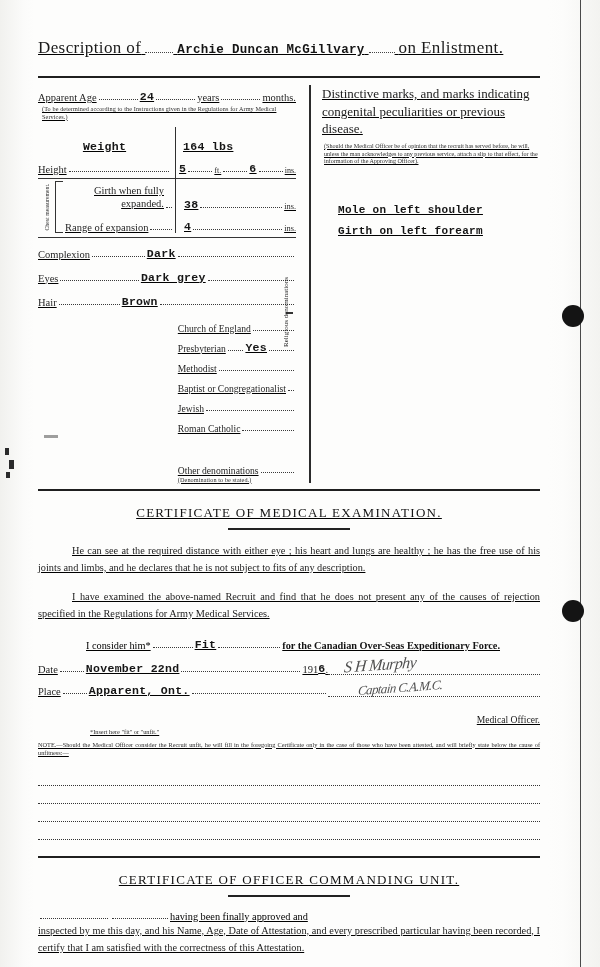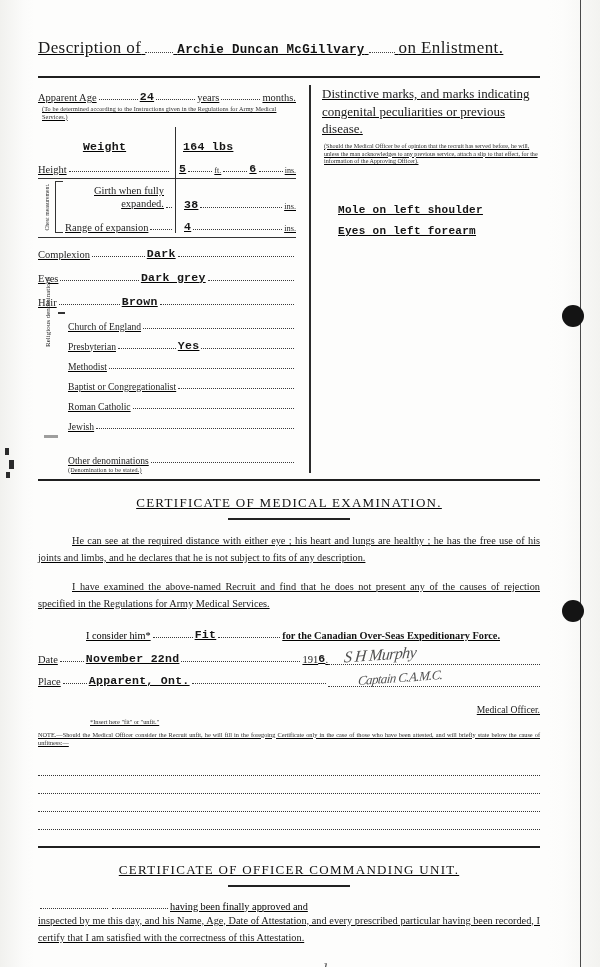--- a/index.html
+++ b/index.html
@@ -195,22 +195,23 @@
     width: 7px;
     border-left: 1px solid #333;
     border-top: 1px solid #333;
     border-bottom: 1px solid #333;
     margin-right: 2px;
   }
 
   
   .relig-wrap {
     display: flex;
-    align-items: flex-start;
+    align-items: flex-end;
     margin-top: 4px;
+    flex-direction: column;
   }
   .relig-vert {
     width: 20px;
     position: relative;
     font-size: 7px;
     color: #242424;
   }
   .relig-vert span {
     position: absolute;
     left: 50%;
@@ -536,47 +537,47 @@
               <span class="relig-name">Methodist</span>
               <span class="dots"></span>
             </div>
 
             <div class="relig-row">
               <span class="relig-name">Baptist or Congregationalist</span>
               <span class="dots"></span>
             </div>
 
             <div class="relig-row">
+              <span class="relig-name">Jewish</span>
+              <span class="dots"></span>
+            </div>
+
+            <div class="relig-row">
               <span class="relig-name">Roman Catholic</span>
               <span class="dots"></span>
             </div>
 
-            <div class="relig-row">
-              <span class="relig-name">Jewish</span>
-              <span class="dots"></span>
-            </div>
-
-            <div class="relig-row" style="height:18px;margin-top:16px;">
+            <div class="relig-row" style="height:18px;margin-top:24px;">
               <span class="relig-name">Other denominations</span>
               <span class="dots"></span>
             </div>
             <div class="lbl-sm">(Denomination to be stated.)</div>
           </div>
         </div>
 
       </div>
 
       <div class="col-div"></div>
 
       <div class="col-right">
         <div class="right-head">Distinctive marks, and marks indicating congenital peculiarities or previous disease.</div>
         <div class="right-note">(Should the Medical Officer be of opinion that the recruit has served before, he will, unless the man acknowledges to any previous service, attach a slip to that effect, for the information of the Approving Officer).</div>
         <div class="marks">
           <div class="typed">Mole on left shoulder</div>
-          <div class="typed">Eyes on left forearm</div>
+          <div class="typed">Girth on left forearm</div>
         </div>
       </div>
     </div>
 
     <div class="sect-rule"></div>
 
     <div class="sect-title">CERTIFICATE OF MEDICAL EXAMINATION.</div>
     <div class="short-rule"></div>
 
     <div class="para indent">He can see at the required distance with either eye ; his heart and lungs are healthy ; he has the free use of his joints and limbs, and he declares that he is not subject to fits of any description.</div>

